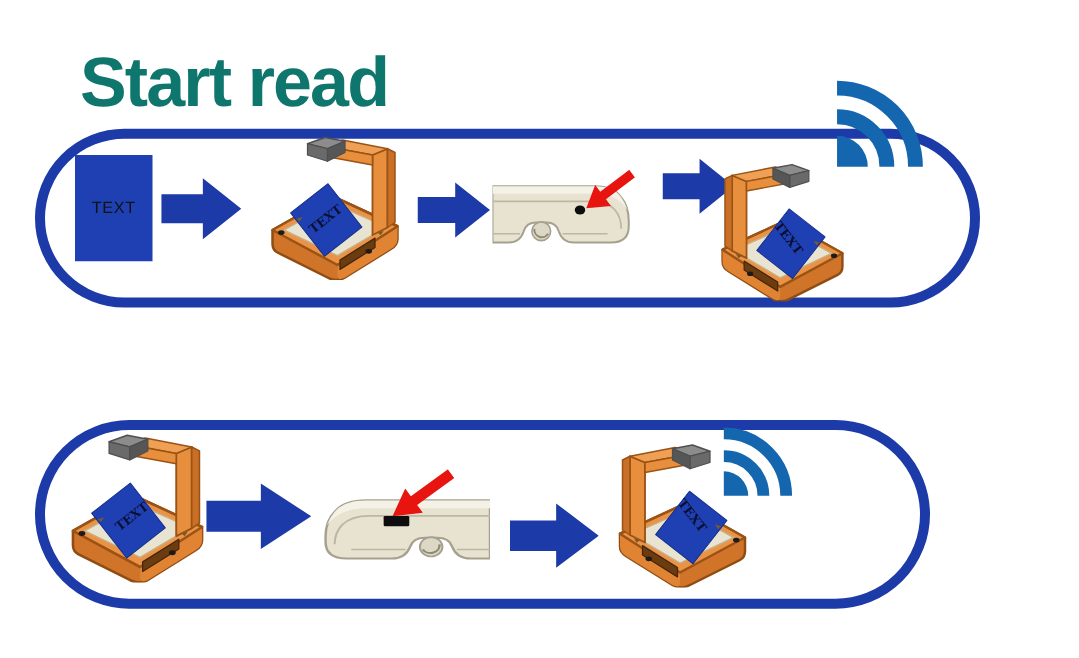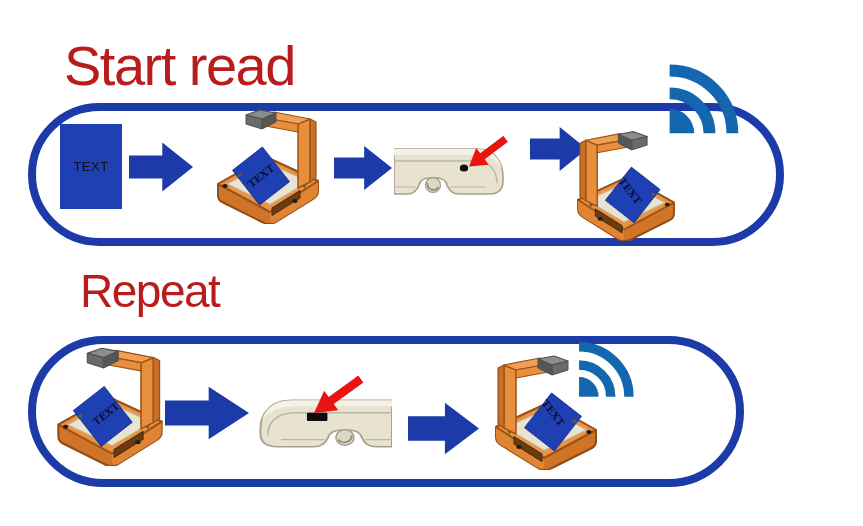--- a/index.html
+++ b/index.html
@@ -2,21 +2,21 @@
 <html><head>
 <meta charset="utf-8">
 <style>
   html,body{margin:0;padding:0;background:#ffffff;}
   #canvas{
     position:relative;width:863px;height:526px;background:#ffffff;overflow:hidden;
     font-family:"Liberation Sans", sans-serif;
   }
   .abs{position:absolute;}
   .title{
-    color:#b91c1c;font-weight:normal;letter-spacing:-1.5px;line-height:1;
+    color:#0f766e;font-weight:bold;letter-spacing:-1.5px;line-height:1;
     white-space:nowrap;
   }
   .pill{
     box-sizing:border-box;border:8px solid #1c3aa8;border-radius:999px;background:transparent;
     z-index:1;
   }
   .step{z-index:2;}
   .flow-arrow{color:#1c3aa8;z-index:2;}
   .wifi{color:#1467af;z-index:4;}
   .doc-rect{background:#1e40b2;z-index:2;}
@@ -116,21 +116,20 @@
     </svg>
 
   <svg class="abs step" style="left:572px;top:124px;" width="108" height="117" viewBox="0 0 112 122">
     <use href="#sym-scanner" transform="translate(112,0) scale(-1,1)"></use>
   </svg>
   <span class="abs paper-label rot-r" style="left:630px;top:191px;">TEXT</span>
   <svg class="abs wifi" style="left:662px;top:62px;" width="78" height="73" viewBox="1 6 92 86" preserveAspectRatio="none">
       <use href="#sym-wifi"></use>
     </svg>
 
-  <div class="abs title" style="left:80px;top:268px;font-size:46px;">Repeat</div>
 
   <div class="abs pill" style="left:28px;top:336px;width:716px;height:151px;"></div>
 
   <svg class="abs step" style="left:52px;top:340px;" width="116" height="126" viewBox="0 0 112 122">
       <use href="#sym-scanner"></use>
     </svg>
   <span class="abs paper-label rot-l" style="left:106px;top:414px;">TEXT</span>
 
   <svg class="abs flow-arrow" style="left:165px;top:382px;" width="84" height="62" viewBox="0 0 100 90" preserveAspectRatio="none">
       <use href="#sym-arrow"></use>

